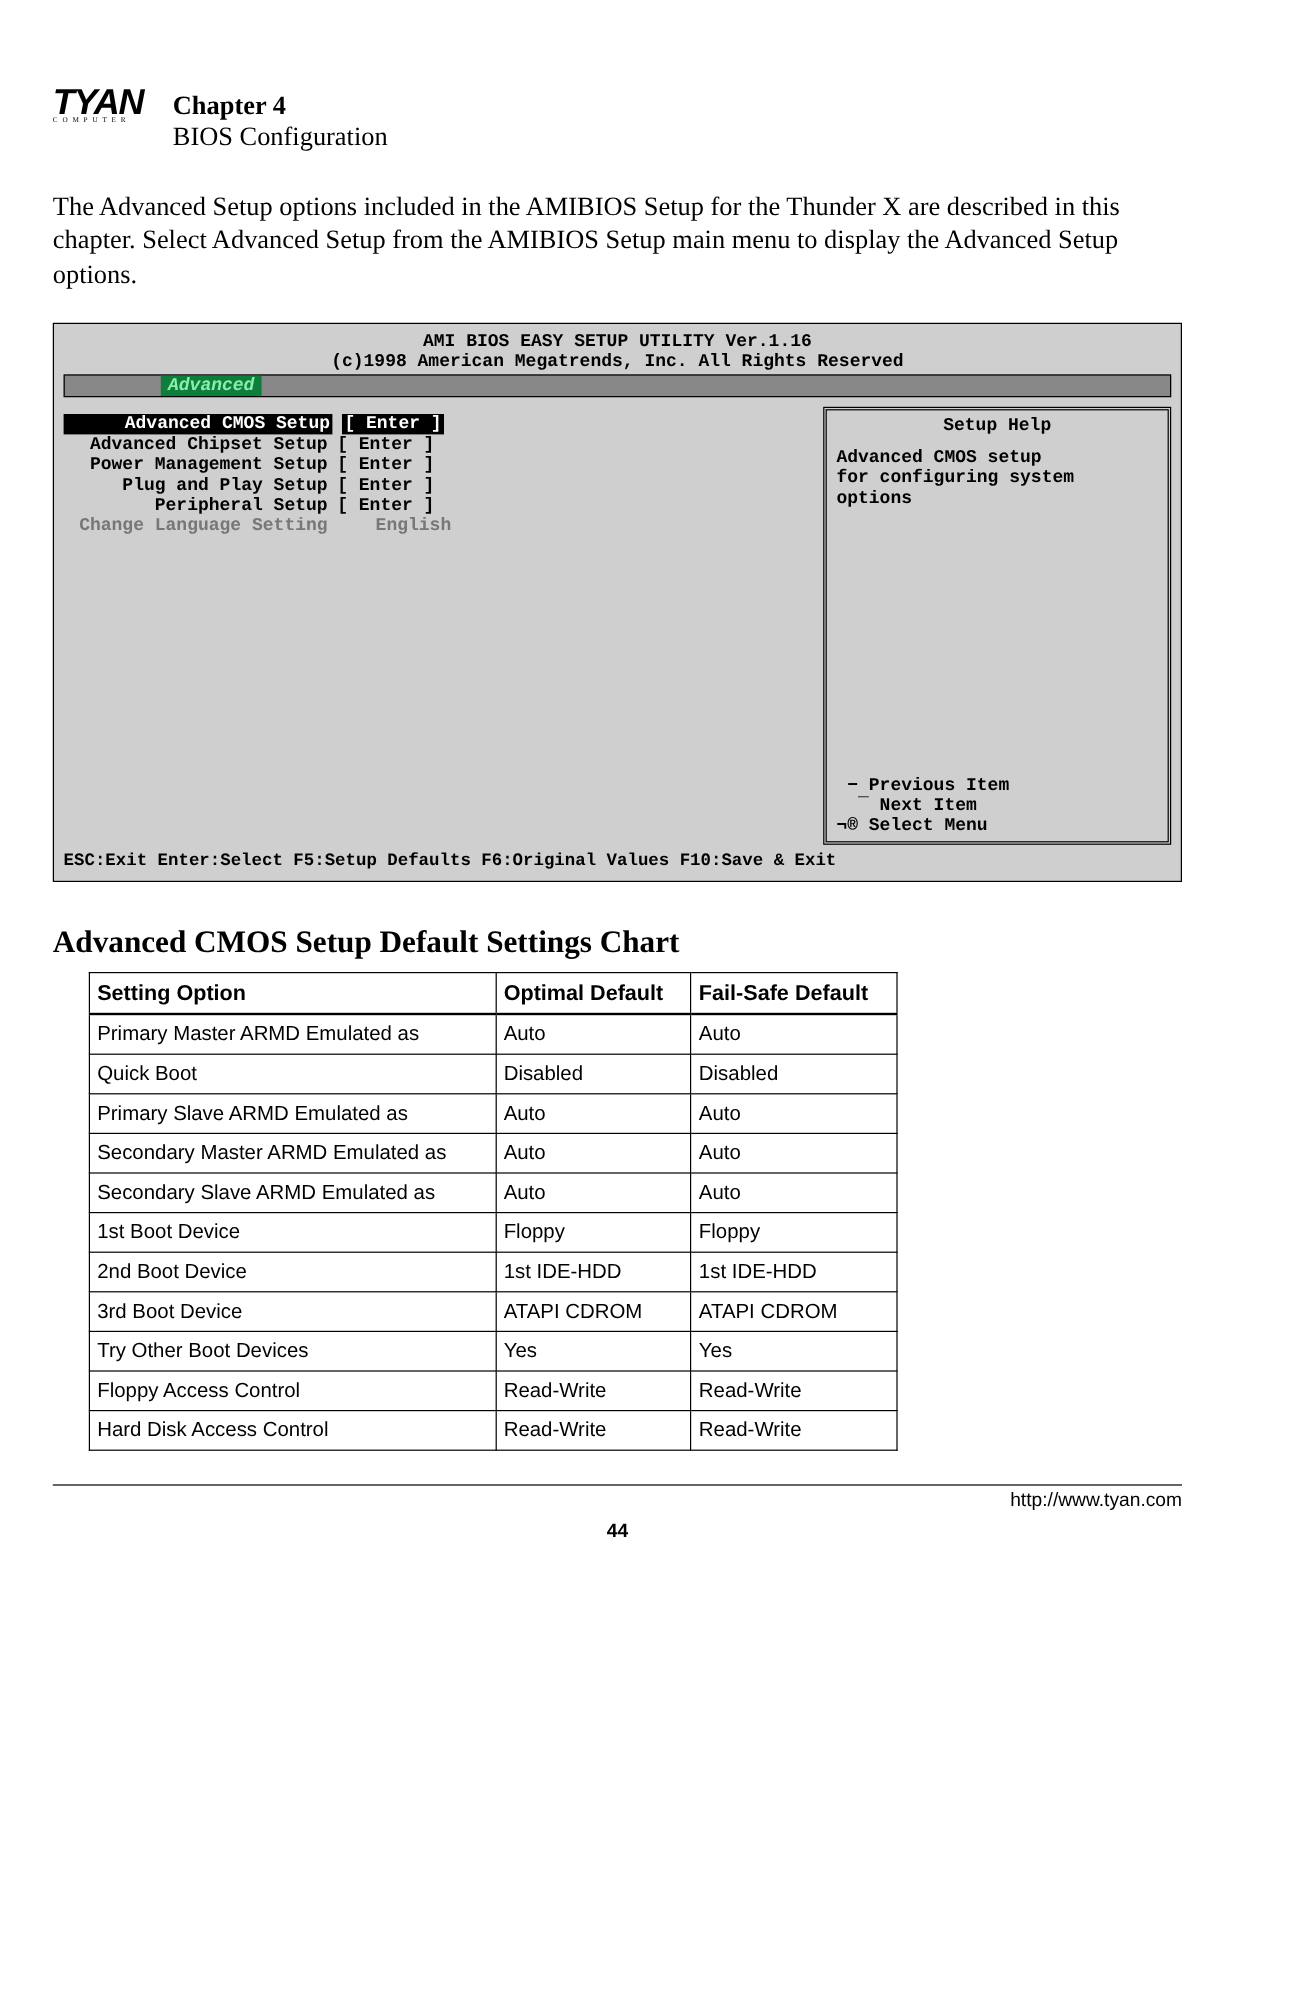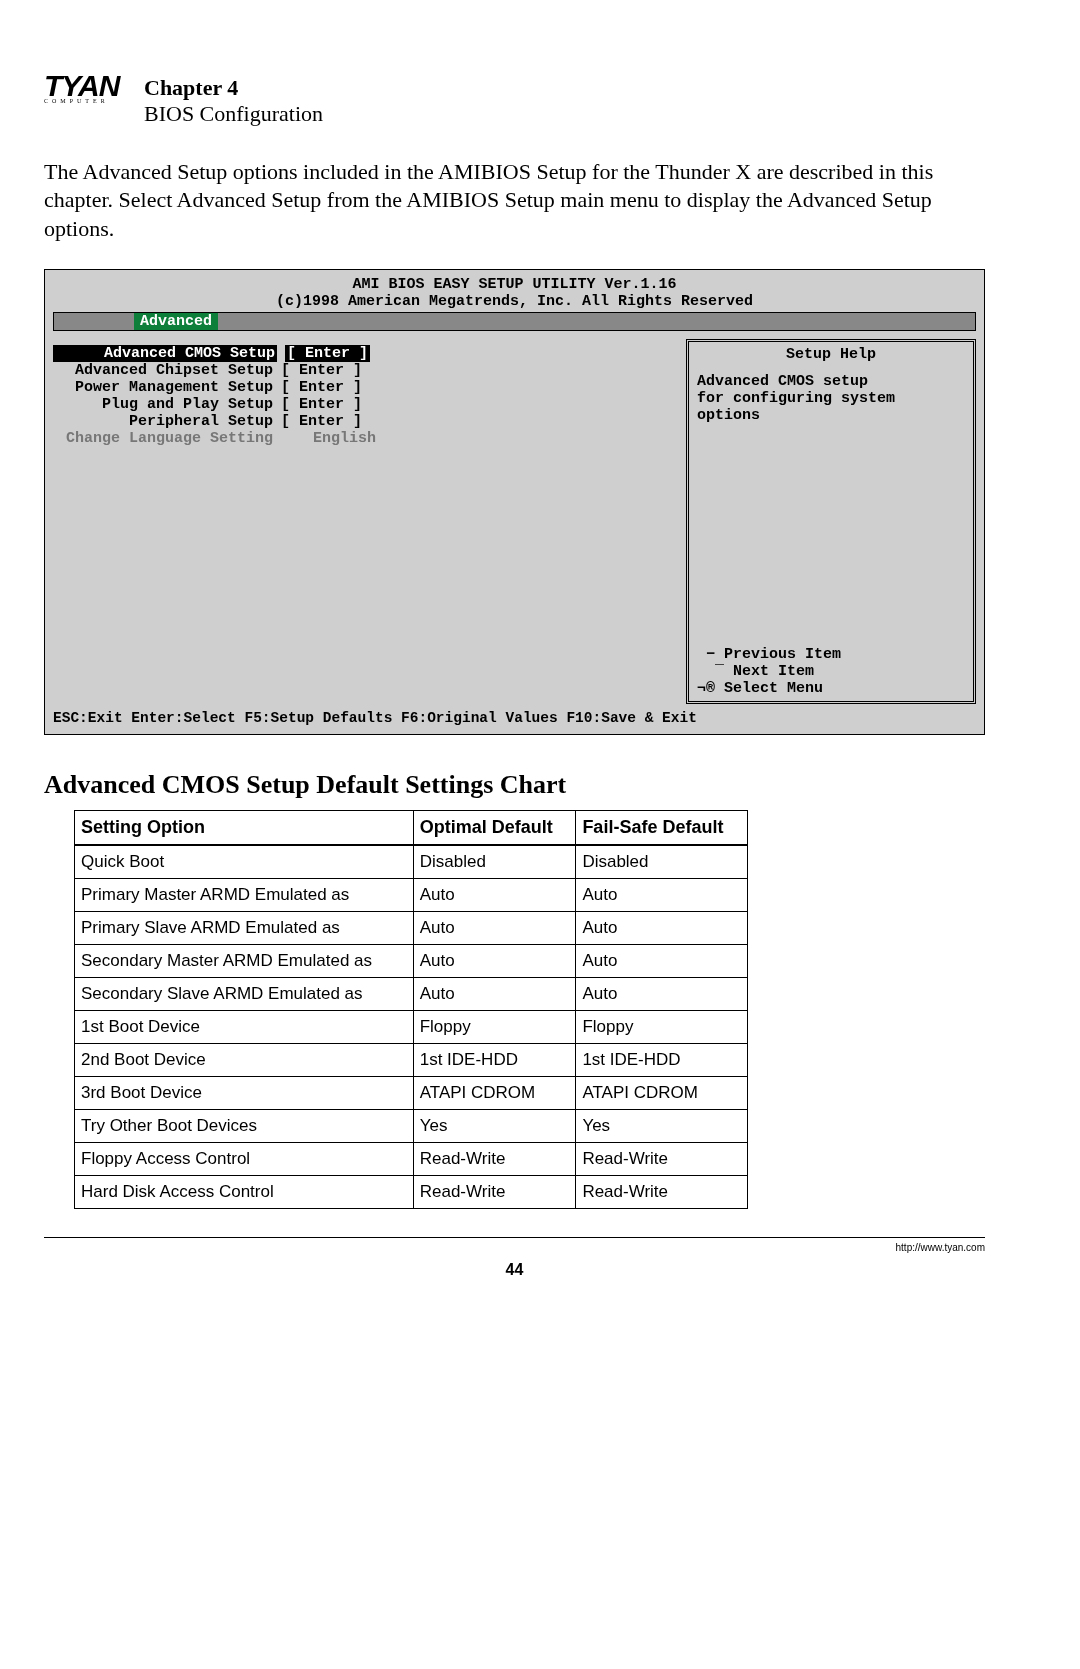--- a/index.html
+++ b/index.html
@@ -72,23 +72,24 @@
   .bios-bar {
     background: #888;
     color: #000;
     border: 1px solid #000;
     padding: 0;
     margin-top: 2px;
   }
   .bios-bar-label {
     display: inline-block;
     background: #0e7e3b;
-    color: #ffffff;
+    color: #86efac;
     padding: 0 6px;
     margin-left: 80px;
+    font-style: italic;
   }
   .bios-main {
     display: flex;
     gap: 10px;
     margin-top: 8px;
   }
   .bios-left {
     flex: 1;
     padding-top: 6px;
   }
@@ -162,21 +163,21 @@
     font-size: 17px;
   }
   .footer-rule {
     border: none;
     border-top: 1px solid #000;
     margin: 28px 0 4px 0;
   }
   .footer-url {
     text-align: right;
     font-family: Arial, sans-serif;
-    font-size: 10px;
+    font-size: 16px;
   }
   .page-num {
     text-align: center;
     font-family: Arial, sans-serif;
     font-size: 16px;
     font-weight: bold;
     margin-top: 8px;
   }
 </style>
 </head>
@@ -237,30 +238,30 @@
   <table class="settings">
     <thead>
         <tr id="tbl-head">
           <th>Setting Option</th>
           <th>Optimal Default</th>
           <th>Fail-Safe Default</th>
         </tr>
       </thead>
     <tbody id="tbl-body">
         <tr>
+          <td>Primary Master ARMD Emulated as</td>
+          <td>Auto</td>
+          <td>Auto</td>
+        </tr>
+        <tr>
           <td>Quick Boot</td>
           <td>Disabled</td>
           <td>Disabled</td>
         </tr>
         <tr>
-          <td>Primary Master ARMD Emulated as</td>
-          <td>Auto</td>
-          <td>Auto</td>
-        </tr>
-        <tr>
           <td>Primary Slave ARMD Emulated as</td>
           <td>Auto</td>
           <td>Auto</td>
         </tr>
         <tr>
           <td>Secondary Master ARMD Emulated as</td>
           <td>Auto</td>
           <td>Auto</td>
         </tr>
         <tr>

